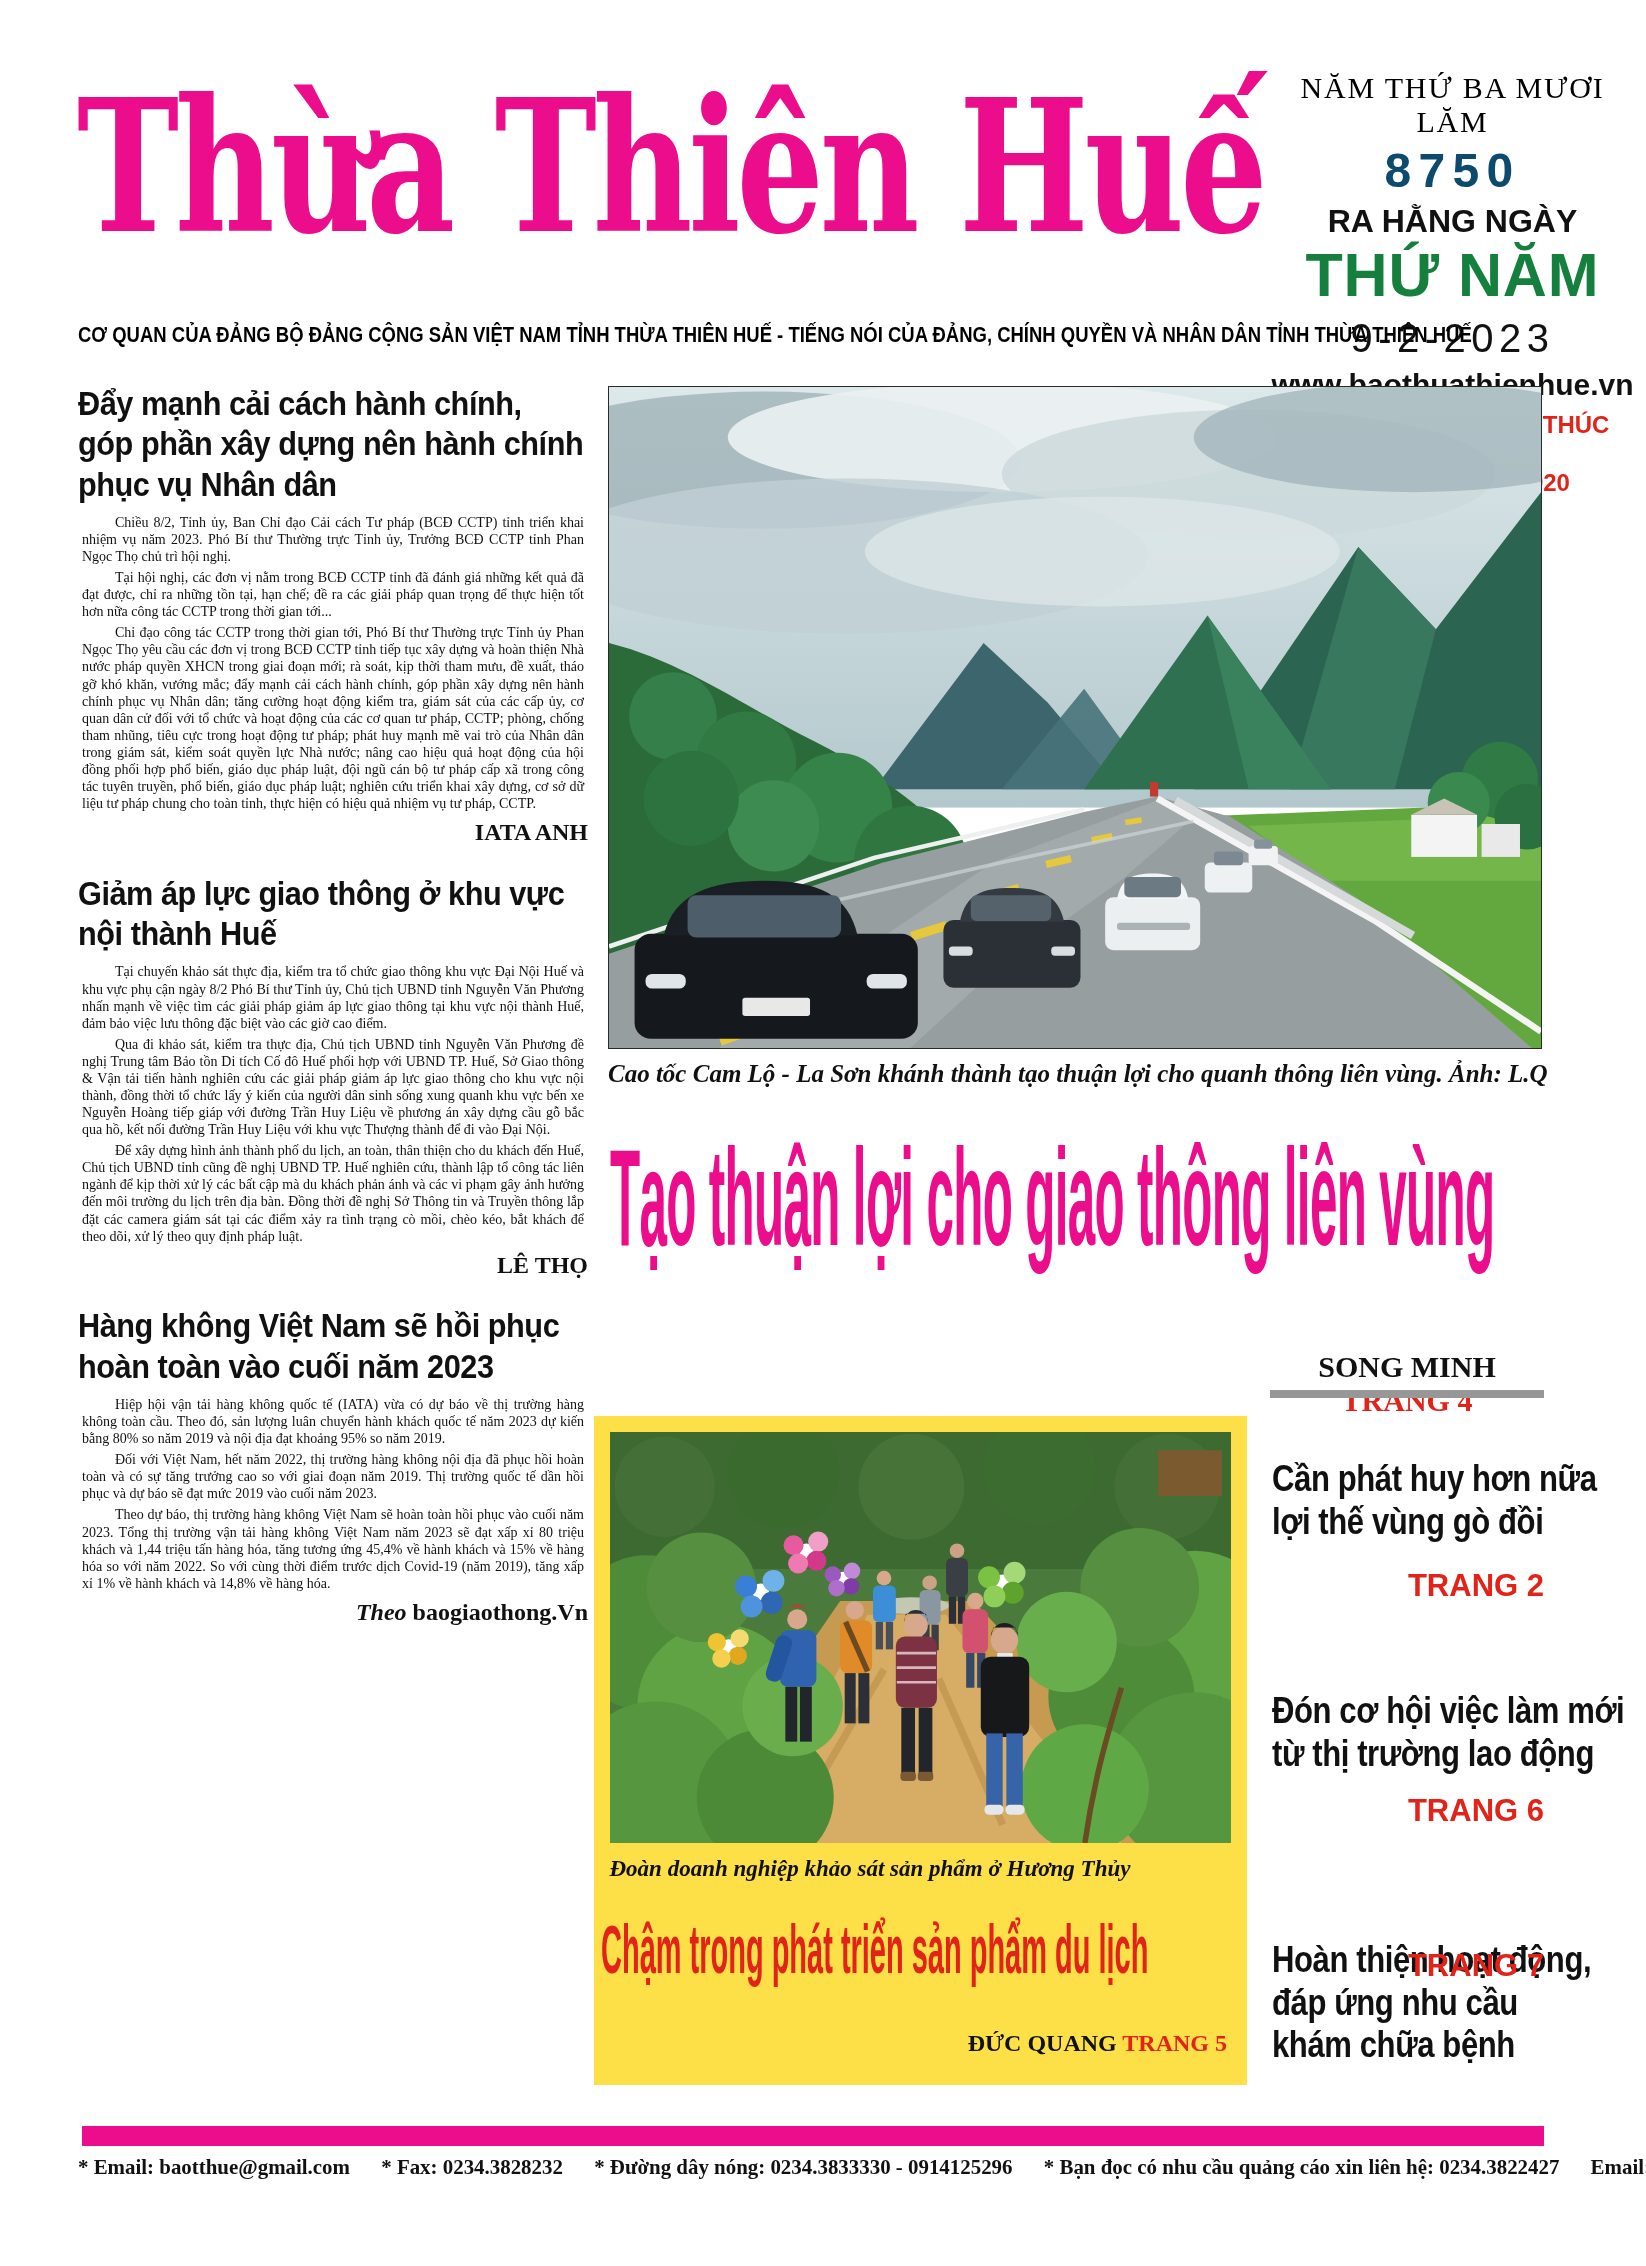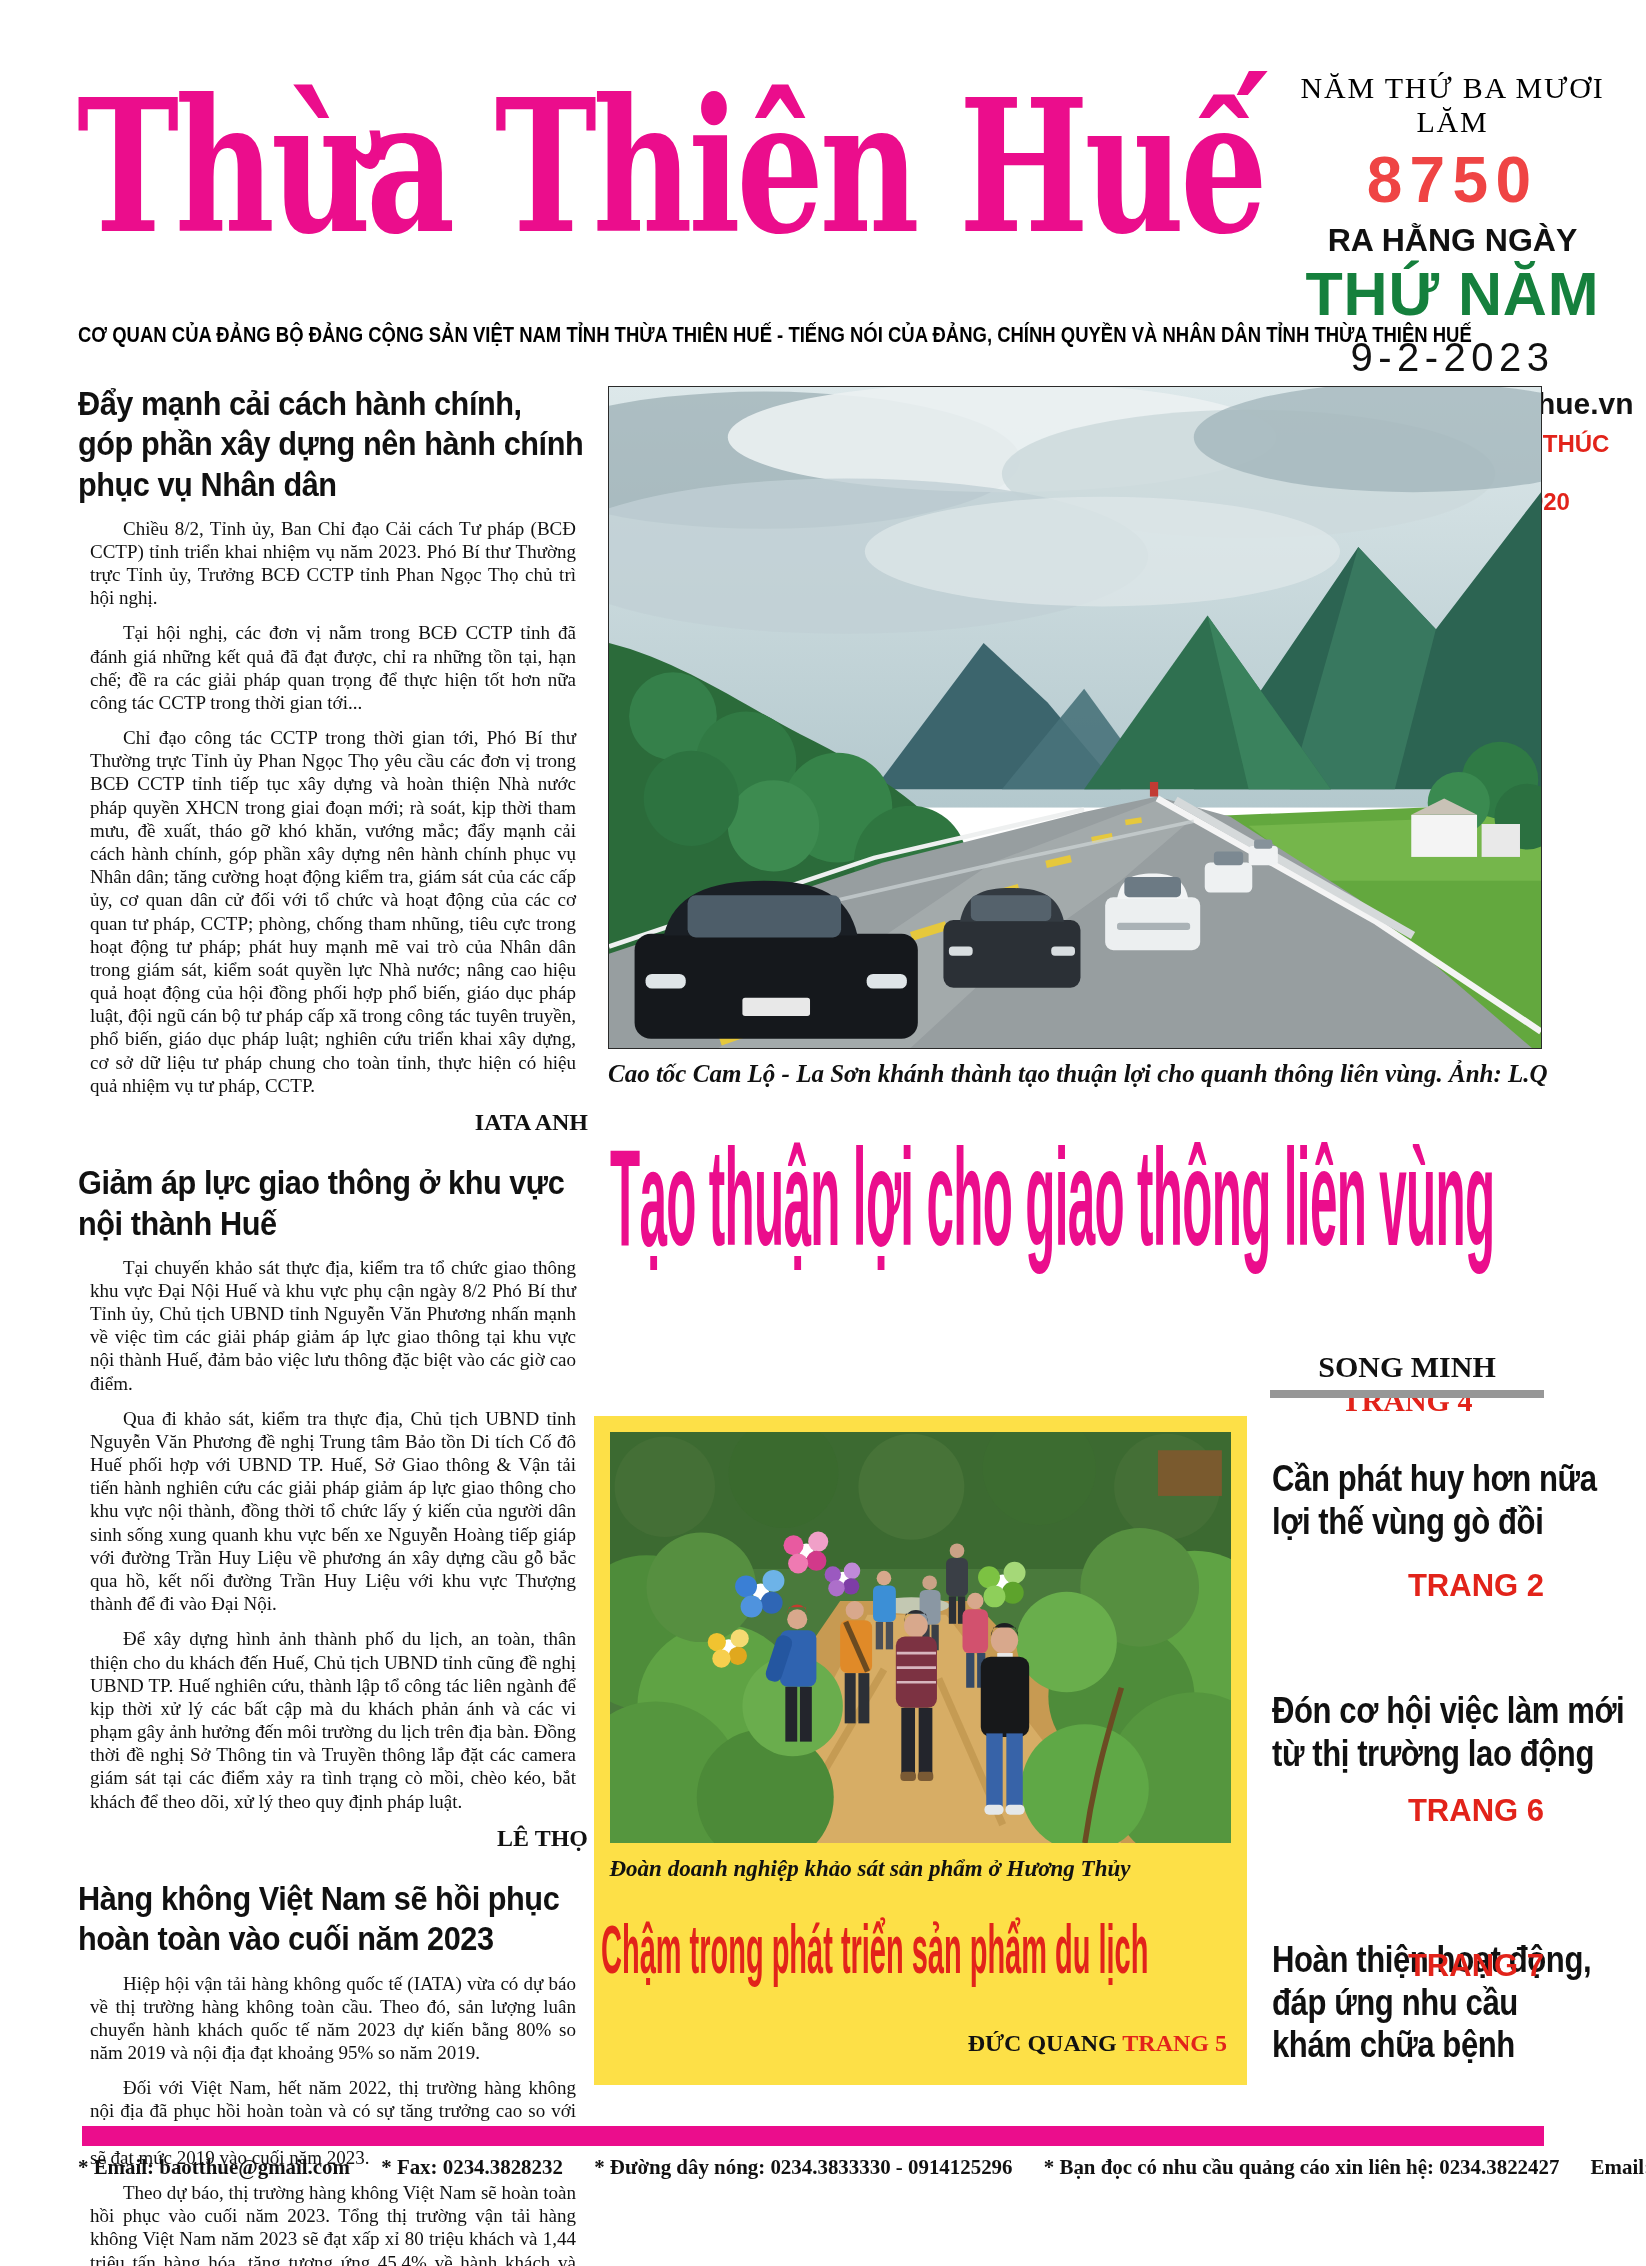--- a/index.html
+++ b/index.html
@@ -9,38 +9,38 @@
   
   .masthead-title{position:absolute;left:77px;top:71px;white-space:nowrap;
     font-family:"DejaVu Serif",serif;font-weight:bold;font-size:183px;line-height:1.05;
     color:#EB0D8C;letter-spacing:-5.5px;transform:scaleX(0.75);transform-origin:left top;}
   .tagline{position:absolute;left:78px;top:322px;white-space:nowrap;
     font-family:"Liberation Sans",sans-serif;font-weight:bold;font-size:22px;color:#000;
     transform:scaleX(0.84);transform-origin:left top;}
 
   .issue-box{position:absolute;left:1268px;top:71px;width:369px;text-align:center;}
   .issue-year{font-family:"Liberation Serif",serif;font-size:30px;letter-spacing:1.8px;color:#000;}
-  .issue-number{font-family:"Liberation Sans",sans-serif;font-weight:bold;font-size:64px;
-    color:#ef4444;letter-spacing:7.3px;margin-top:3.7px;}
+  .issue-number{font-family:"Liberation Sans",sans-serif;font-weight:bold;font-size:48px;
+    color:#0c4a6e;letter-spacing:7.3px;margin-top:3.7px;}
   .issue-freq{font-family:"Liberation Sans",sans-serif;font-weight:bold;font-size:32px;margin-top:5.5px;}
   .issue-day{font-family:"Liberation Sans",sans-serif;font-weight:bold;font-size:61px;
     color:#15803d;letter-spacing:0.9px;margin-top:0px;}
   .issue-date{font-family:"Liberation Sans",sans-serif;font-size:40px;letter-spacing:5.5px;margin-top:5.5px;}
   .issue-site{font-family:"Liberation Sans",sans-serif;font-weight:bold;font-size:30px;margin-top:7.3px;}
   .issue-addr{font-family:"Liberation Sans",sans-serif;font-weight:bold;font-size:24px;color:#E2231A;margin-top:9.1px;}
   .issue-phone{font-family:"Liberation Sans",sans-serif;font-weight:bold;font-size:24px;color:#E2231A;margin-top:1.8px;}
 
   
   .left-col{position:absolute;left:78px;top:384px;width:510px;}
   .article + .article{margin-top:27.4px;}
   .art-title{margin:0 0 9.1px 0;font-family:"Liberation Sans",sans-serif;font-weight:bold;
     font-size:33px;line-height:1.22;letter-spacing:-0.5px;width:548px;
     transform:scaleX(0.93);transform-origin:left top;}
   .art-title span{display:block;}
-  .article p{margin:12px;font-size:19px;line-height:1.22;text-align:justify;text-indent:33px;}
+  .article p{margin:4px;font-size:14px;line-height:1.22;text-align:justify;text-indent:33px;}
   .byline{text-align:right;font-weight:bold;font-size:24px;margin-top:7.3px;}
   .byline em{font-weight:bold;font-style:italic;}
 
   
   .photo1{position:absolute;left:608px;top:386px;width:932px;height:661px;border:0.9px solid #2a2a2a;}
   .caption1{position:absolute;left:608px;top:1060px;width:950px;
     font-style:italic;font-weight:bold;font-size:25px;}
   .lead-headline{position:absolute;left:610px;top:1126px;white-space:nowrap;
     font-family:"Liberation Sans",sans-serif;font-weight:bold;font-size:137px;line-height:1.05;
     color:#EB0D8C;letter-spacing:-1.8px;transform:scaleX(0.36);transform-origin:left top;}

